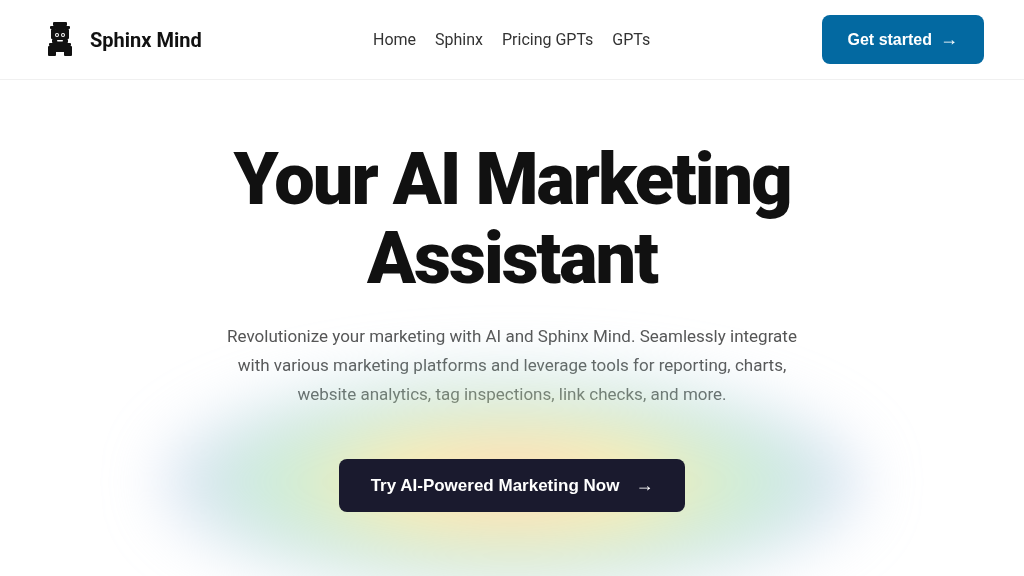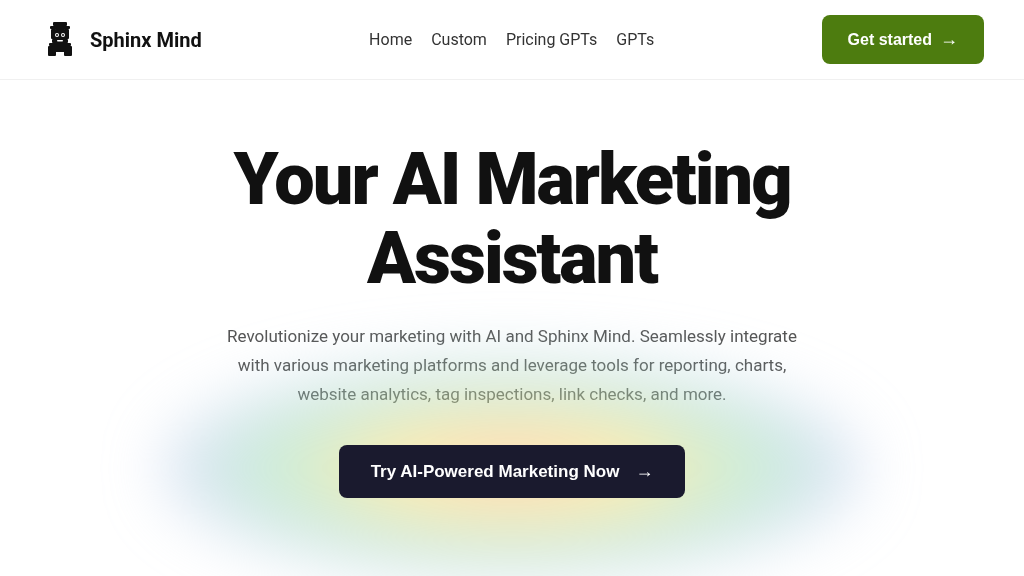--- a/index.html
+++ b/index.html
@@ -52,21 +52,21 @@
     }
 
     .nav-link {
       font-size: 16px;
       color: #333;
       text-decoration: none;
       cursor: pointer;
     }
 
     .get-started-btn {
-      background: #4d7c0f;
+      background: #0369a1;
       color: #fff;
       border: none;
       padding: 14px 26px;
       border-radius: 8px;
       font-size: 16px;
       font-weight: 600;
       cursor: pointer;
       display: flex;
       align-items: center;
       gap: 8px;
@@ -94,21 +94,21 @@
     .hero-subtitle {
       font-size: 17px;
       color: #555;
       max-width: 580px;
       line-height: 1.7;
       margin-top: 24px;
       text-align: center;
     }
 
     .cta-btn {
-      margin-top: 36px;
+      margin-top: 50px;
       background: #1a1a2e;
       color: #fff;
       border: none;
       padding: 16px 32px;
       border-radius: 8px;
       font-size: 17px;
       font-weight: 600;
       cursor: pointer;
       display: flex;
       align-items: center;
@@ -161,21 +161,21 @@
       <circle cx="23" cy="15" r="2" fill="white"></circle>
       <circle cx="17" cy="15" r="1" fill="#111"></circle>
       <circle cx="23" cy="15" r="1" fill="#111"></circle>
       <rect x="17" y="20" width="6" height="1.5" rx="0.75" fill="white"></rect>
     </svg>
     <span class="logo-text">Sphinx Mind</span>
   </div>
 
   <div class="nav-links">
     <a class="nav-link">Home</a>
-    <a class="nav-link">Custom</a>
+    <a class="nav-link">Sphinx</a>
     <a class="nav-link">Pricing GPTs</a>
     <a class="nav-link">GPTs</a>
   </div>
 
   <button class="get-started-btn">
     <span>Get started</span>
     <span class="arrow">→</span>
   </button>
 </nav>
 

